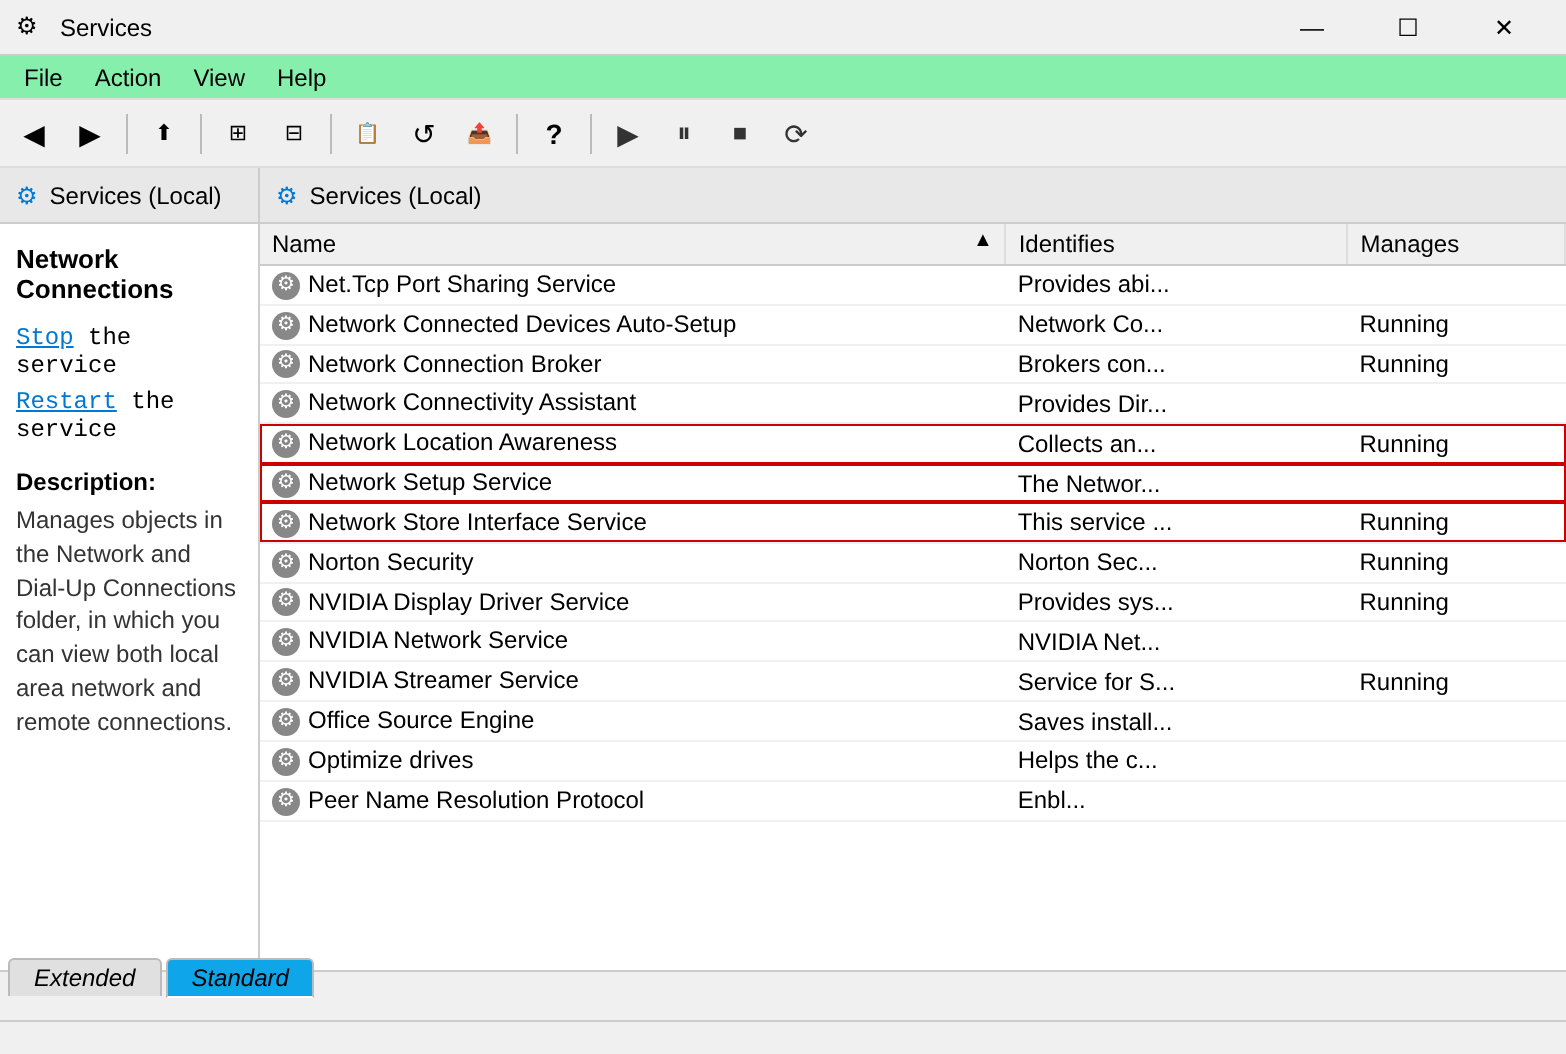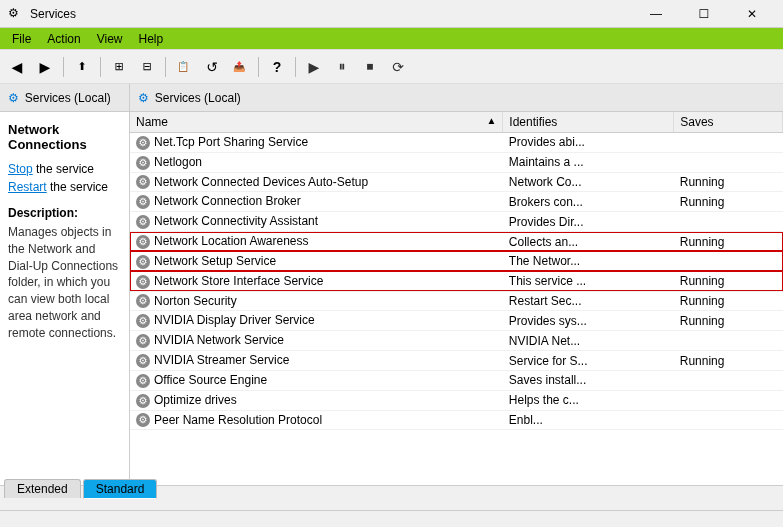--- a/index.html
+++ b/index.html
@@ -42,21 +42,21 @@
       background: transparent;
       cursor: pointer;
       font-size: 12px;
       display: flex;
       align-items: center;
       justify-content: center;
     }
 
     
     .menu-bar {
-      background: #84cc16;
+      background: #86efac;
       height: 22px;
       display: flex;
       align-items: center;
       padding: 0 4px;
       border-bottom: 1px solid #ddd;
     }
     .menu-item {
       padding: 2px 8px;
       cursor: pointer;
       font-size: 12px;
@@ -119,20 +119,21 @@
     }
     .action-link {
       color: #0078d4;
       cursor: pointer;
       text-decoration: underline;
       font-size: 12px;
     }
     .action-text {
       font-size: 12px;
       margin-bottom: 4px;
+      font-family: Liberation Mono, monospace;
     }
     .description-label {
       font-size: 12px;
       font-weight: bold;
       margin-top: 12px;
       margin-bottom: 4px;
     }
     .description-text {
       font-size: 12px;
       line-height: 1.4;
@@ -198,20 +199,21 @@
     .col-status { width: 70px; }
 
     
     .bottom-tabs {
       height: 22px;
       background: #f0f0f0;
       border-top: 1px solid #ccc;
       display: flex;
       align-items: flex-end;
       padding: 12px 4px;
+      font-style: italic;
     }
     .tab {
       padding: 2px 12px;
       border: 1px solid #bbb;
       border-bottom: none;
       background: #e0e0e0;
       cursor: pointer;
       font-size: 12px;
       margin-right: 2px;
       border-radius: 3px 3px 0 0;
@@ -306,35 +308,30 @@
     </div>
     <div class="table-container">
       <table class="services-table">
         <thead>
           <tr>
             <th class="col-name">
               <span>Name</span>
               <span style="float:right; font-size:10px;">▲</span>
             </th>
             <th class="col-desc">Identifies</th>
-            <th class="col-status">Saves</th>
+            <th class="col-status">Manages</th>
           </tr>
         </thead>
         <tbody id="services-tbody">
         <tr>
               <td style="max-width: 240px; overflow: hidden; text-overflow: ellipsis;"><span style="display: inline-block; width: 14px; height: 14px; background: rgb(136, 136, 136); border-radius: 50%; margin-right: 4px; vertical-align: middle; font-size: 10px; text-align: center; line-height: 14px; color: white;">⚙</span><span>Net.Tcp Port Sharing Service</span></td>
               <td style="max-width: 110px; overflow: hidden; text-overflow: ellipsis;">Provides abi...</td>
               <td></td>
             </tr>
             <tr>
-              <td style="max-width: 240px; overflow: hidden; text-overflow: ellipsis;"><span style="display: inline-block; width: 14px; height: 14px; background: rgb(136, 136, 136); border-radius: 50%; margin-right: 4px; vertical-align: middle; font-size: 10px; text-align: center; line-height: 14px; color: white;">⚙</span><span>Netlogon</span></td>
-              <td style="max-width: 110px; overflow: hidden; text-overflow: ellipsis;">Maintains a ...</td>
-              <td></td>
-            </tr>
-            <tr>
               <td style="max-width: 240px; overflow: hidden; text-overflow: ellipsis;"><span style="display: inline-block; width: 14px; height: 14px; background: rgb(136, 136, 136); border-radius: 50%; margin-right: 4px; vertical-align: middle; font-size: 10px; text-align: center; line-height: 14px; color: white;">⚙</span><span>Network Connected Devices Auto-Setup</span></td>
               <td style="max-width: 110px; overflow: hidden; text-overflow: ellipsis;">Network Co...</td>
               <td>Running</td>
             </tr>
             <tr>
               <td style="max-width: 240px; overflow: hidden; text-overflow: ellipsis;"><span style="display: inline-block; width: 14px; height: 14px; background: rgb(136, 136, 136); border-radius: 50%; margin-right: 4px; vertical-align: middle; font-size: 10px; text-align: center; line-height: 14px; color: white;">⚙</span><span>Network Connection Broker</span></td>
               <td style="max-width: 110px; overflow: hidden; text-overflow: ellipsis;">Brokers con...</td>
               <td>Running</td>
             </tr>
             <tr>
@@ -352,21 +349,21 @@
               <td style="max-width: 110px; overflow: hidden; text-overflow: ellipsis;">The Networ...</td>
               <td></td>
             </tr>
             <tr style="outline: rgb(204, 0, 0) solid 1px; outline-offset: -1px;">
               <td style="max-width: 240px; overflow: hidden; text-overflow: ellipsis;"><span style="display: inline-block; width: 14px; height: 14px; background: rgb(136, 136, 136); border-radius: 50%; margin-right: 4px; vertical-align: middle; font-size: 10px; text-align: center; line-height: 14px; color: white;">⚙</span><span>Network Store Interface Service</span></td>
               <td style="max-width: 110px; overflow: hidden; text-overflow: ellipsis;">This service ...</td>
               <td>Running</td>
             </tr>
             <tr>
               <td style="max-width: 240px; overflow: hidden; text-overflow: ellipsis;"><span style="display: inline-block; width: 14px; height: 14px; background: rgb(136, 136, 136); border-radius: 50%; margin-right: 4px; vertical-align: middle; font-size: 10px; text-align: center; line-height: 14px; color: white;">⚙</span><span>Norton Security</span></td>
-              <td style="max-width: 110px; overflow: hidden; text-overflow: ellipsis;">Restart Sec...</td>
+              <td style="max-width: 110px; overflow: hidden; text-overflow: ellipsis;">Norton Sec...</td>
               <td>Running</td>
             </tr>
             <tr>
               <td style="max-width: 240px; overflow: hidden; text-overflow: ellipsis;"><span style="display: inline-block; width: 14px; height: 14px; background: rgb(136, 136, 136); border-radius: 50%; margin-right: 4px; vertical-align: middle; font-size: 10px; text-align: center; line-height: 14px; color: white;">⚙</span><span>NVIDIA Display Driver Service</span></td>
               <td style="max-width: 110px; overflow: hidden; text-overflow: ellipsis;">Provides sys...</td>
               <td>Running</td>
             </tr>
             <tr>
               <td style="max-width: 240px; overflow: hidden; text-overflow: ellipsis;"><span style="display: inline-block; width: 14px; height: 14px; background: rgb(136, 136, 136); border-radius: 50%; margin-right: 4px; vertical-align: middle; font-size: 10px; text-align: center; line-height: 14px; color: white;">⚙</span><span>NVIDIA Network Service</span></td>
               <td style="max-width: 110px; overflow: hidden; text-overflow: ellipsis;">NVIDIA Net...</td>

